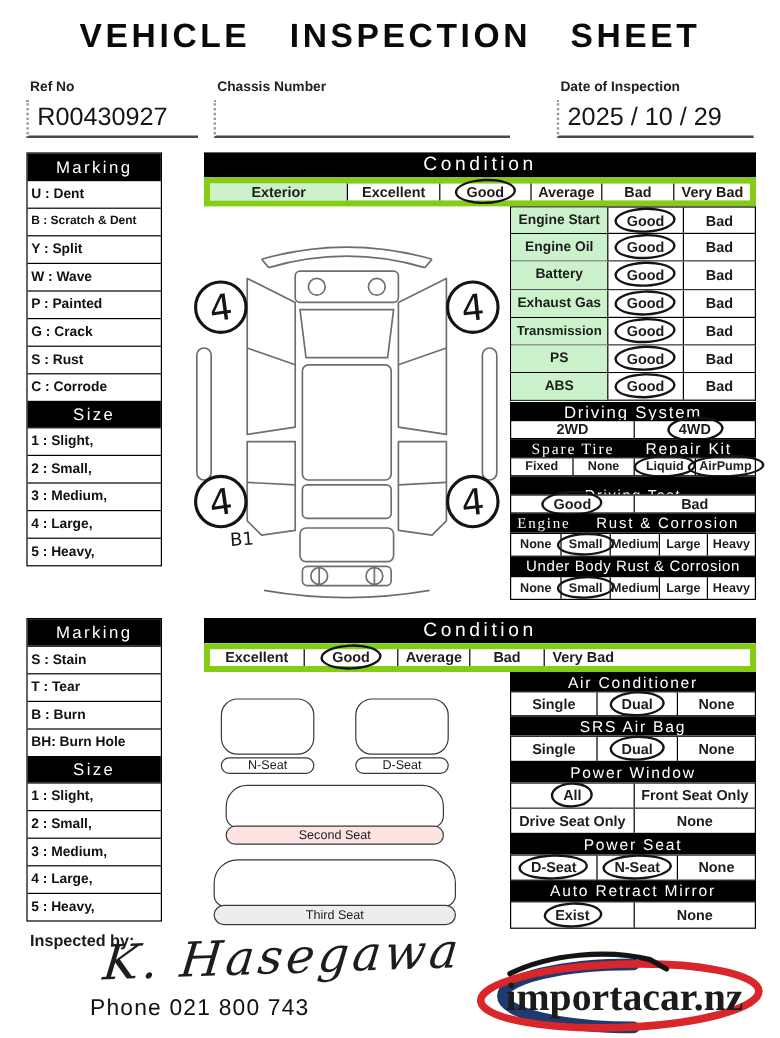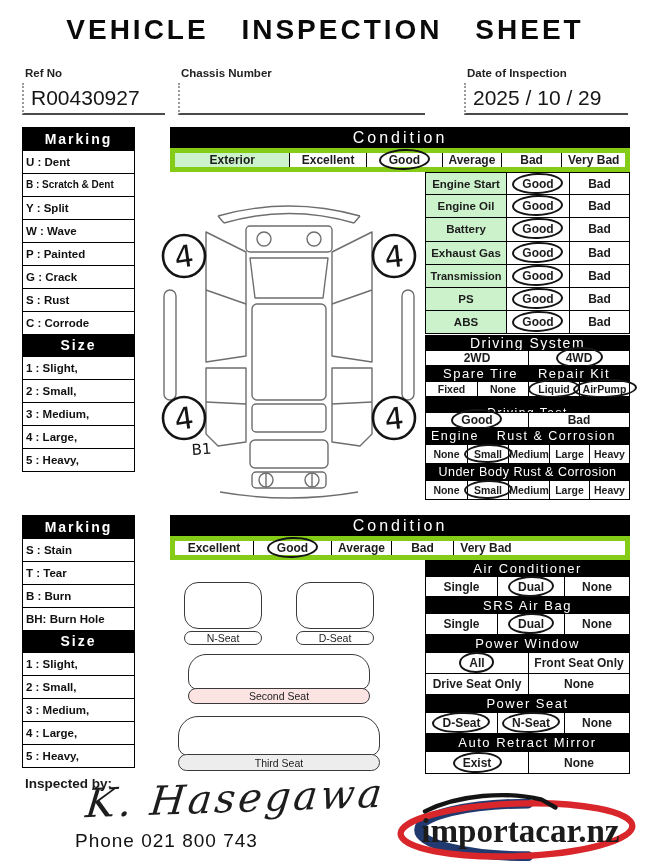--- a/index.html
+++ b/index.html
@@ -12,40 +12,40 @@
          font-family:"Liberation Sans",sans-serif;color:#111;}
   .title{position:absolute;top:14px;left:0;right:0;text-align:center;
          font-size:28px;font-weight:bold;letter-spacing:3px;word-spacing:22px;color:#0a0a0a;}
   .fld-label{position:absolute;top:67px;font-size:11.5px;font-weight:bold;color:#222;}
   .fld-box{position:absolute;top:83px;height:32px;border-left:2px dotted #9a9a9a;
            border-bottom:2px solid #4a4a4a;font-size:21px;color:#151515;
            padding-left:7px;line-height:30px;}
   
   .legend{position:absolute;left:22px;width:113px;border:1px solid #000;background:#fff;}
   .legend-h{background:#000;color:#fff;text-align:center;font-size:14px;
-            letter-spacing:2px;height:22px;line-height:22px;font-weight:bold;}
+            letter-spacing:2px;height:22px;line-height:22px;}
   .legend-r{border-top:1px solid #000;font-size:11.5px;font-weight:bold;height:23px;
             line-height:22px;padding:0 3px;white-space:nowrap;overflow:hidden;}
   
   .cond{position:absolute;left:170px;width:460px;}
   .cond-h{background:#000;color:#fff;text-align:center;font-size:16px;
           letter-spacing:3px;height:21px;line-height:21px;}
   .cond-row{display:flex;height:24px;border:5px solid #84cc16;background:#fff;}
   .cell{display:flex;align-items:center;justify-content:center;font-size:12px;
         color:#1c1c1c;border-left:1px solid #000;overflow:visible;}
   .cell:first-child{border-left:none;}
   .cell.green{background:var(--cell-green);font-weight:bold;}
   
   .rblock{position:absolute;left:425px;width:205px;}
   .sys-row{display:flex;height:23.2px;border:1px solid #000;border-top:none;background:#fff;}
   .sys-row:first-child{border-top:1px solid #000;}
   .bar{position:absolute;left:425px;width:205px;background:#000;color:#fff;
        text-align:center;font-size:13px;letter-spacing:1.5px;display:flex;
        align-items:center;justify-content:center;}
-  .bar .bl{position:absolute;left:6px;}
+  .bar .bl{position:absolute;left:6px;font-family:Liberation Serif, serif;}
   .bar .br{position:absolute;right:14px;}
   .optrow{position:absolute;left:425px;width:205px;display:flex;border:1px solid #000;background:#fff;}
   .opt{position:relative;display:inline-block;padding:0 2px;white-space:nowrap;font-weight:bold;}
   .opt.circled::after{content:"";position:absolute;left:-8px;right:-8px;top:-4px;bottom:-3px;
        border:2.6px solid #141414;border-radius:50%;transform:rotate(-2deg);pointer-events:none;}
   .small .cell{font-size:10.5px;}
   
   .car-svg{position:absolute;left:160px;top:192px;}
   .seats{position:absolute;left:168px;top:582px;width:252px;height:200px;}
   .seatbox{position:absolute;border:1.5px solid #3a3a3a;border-radius:14px;background:#fff;}

